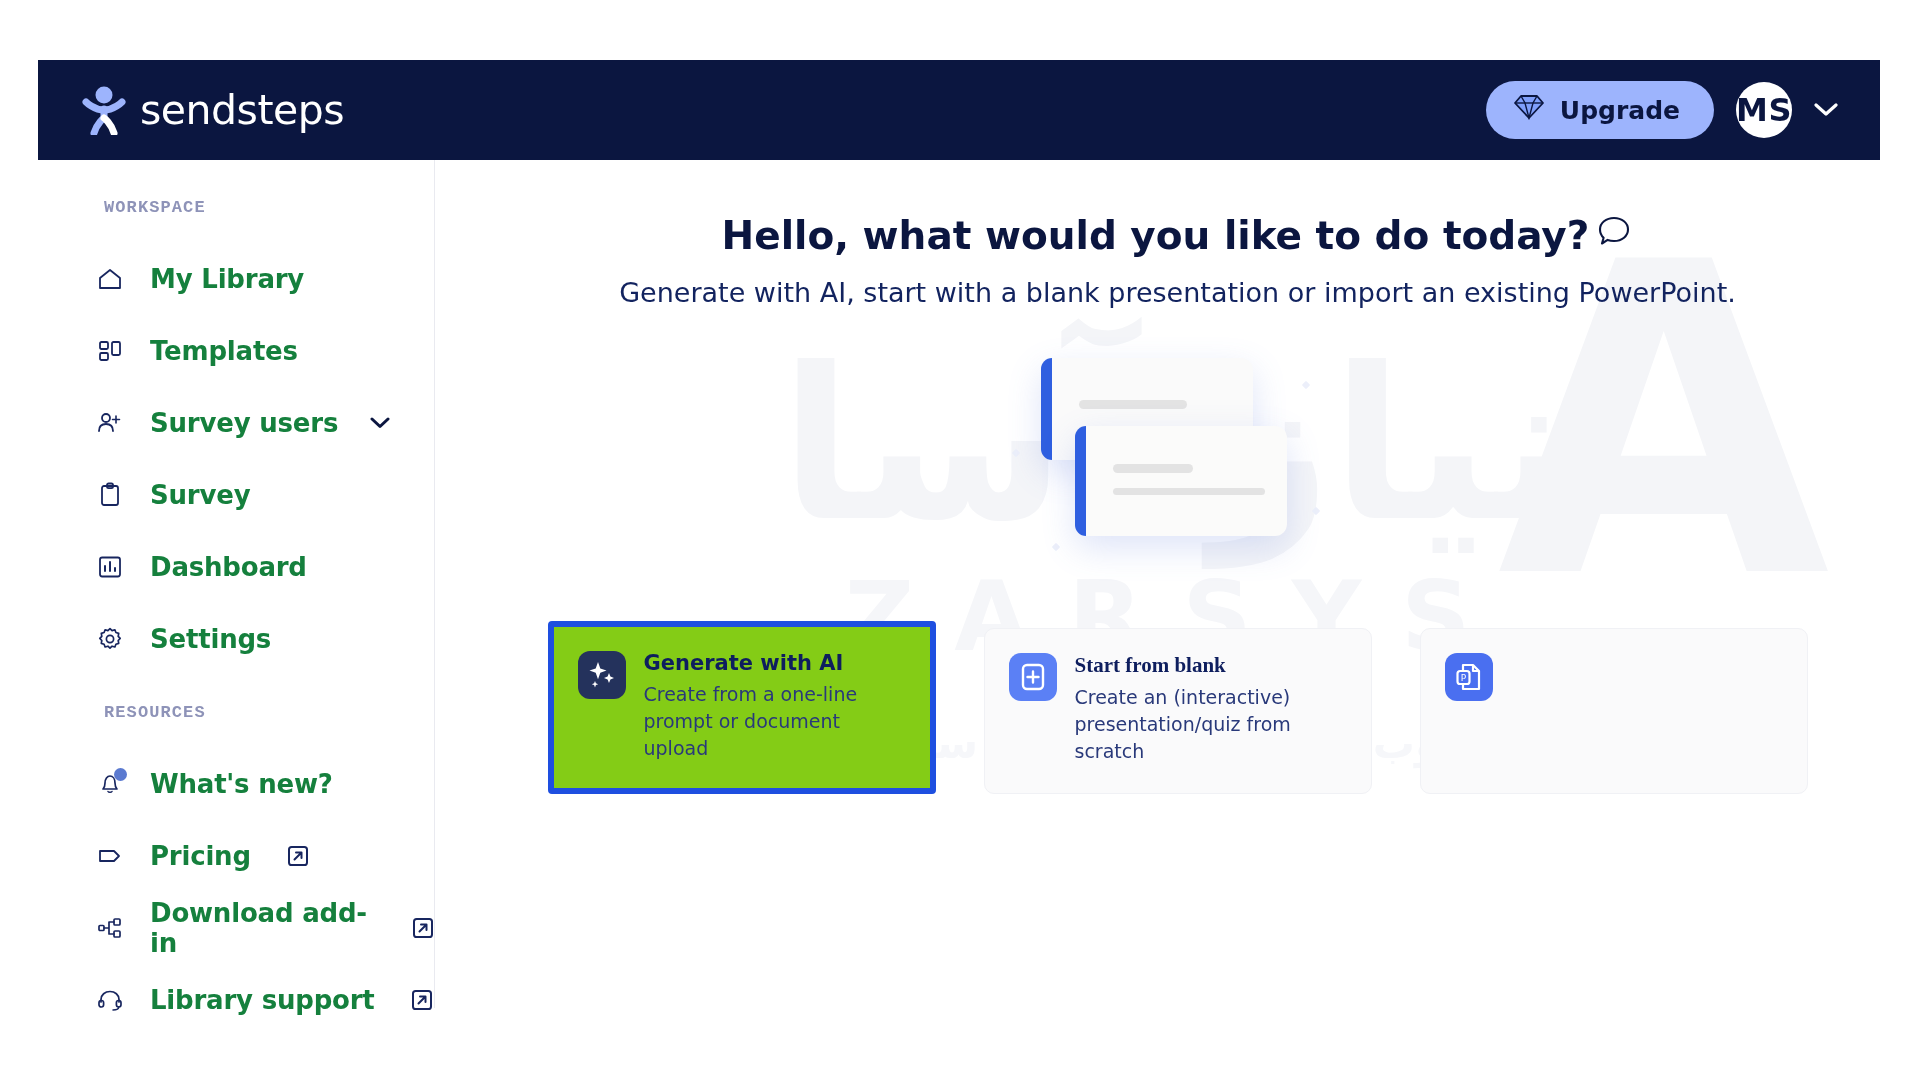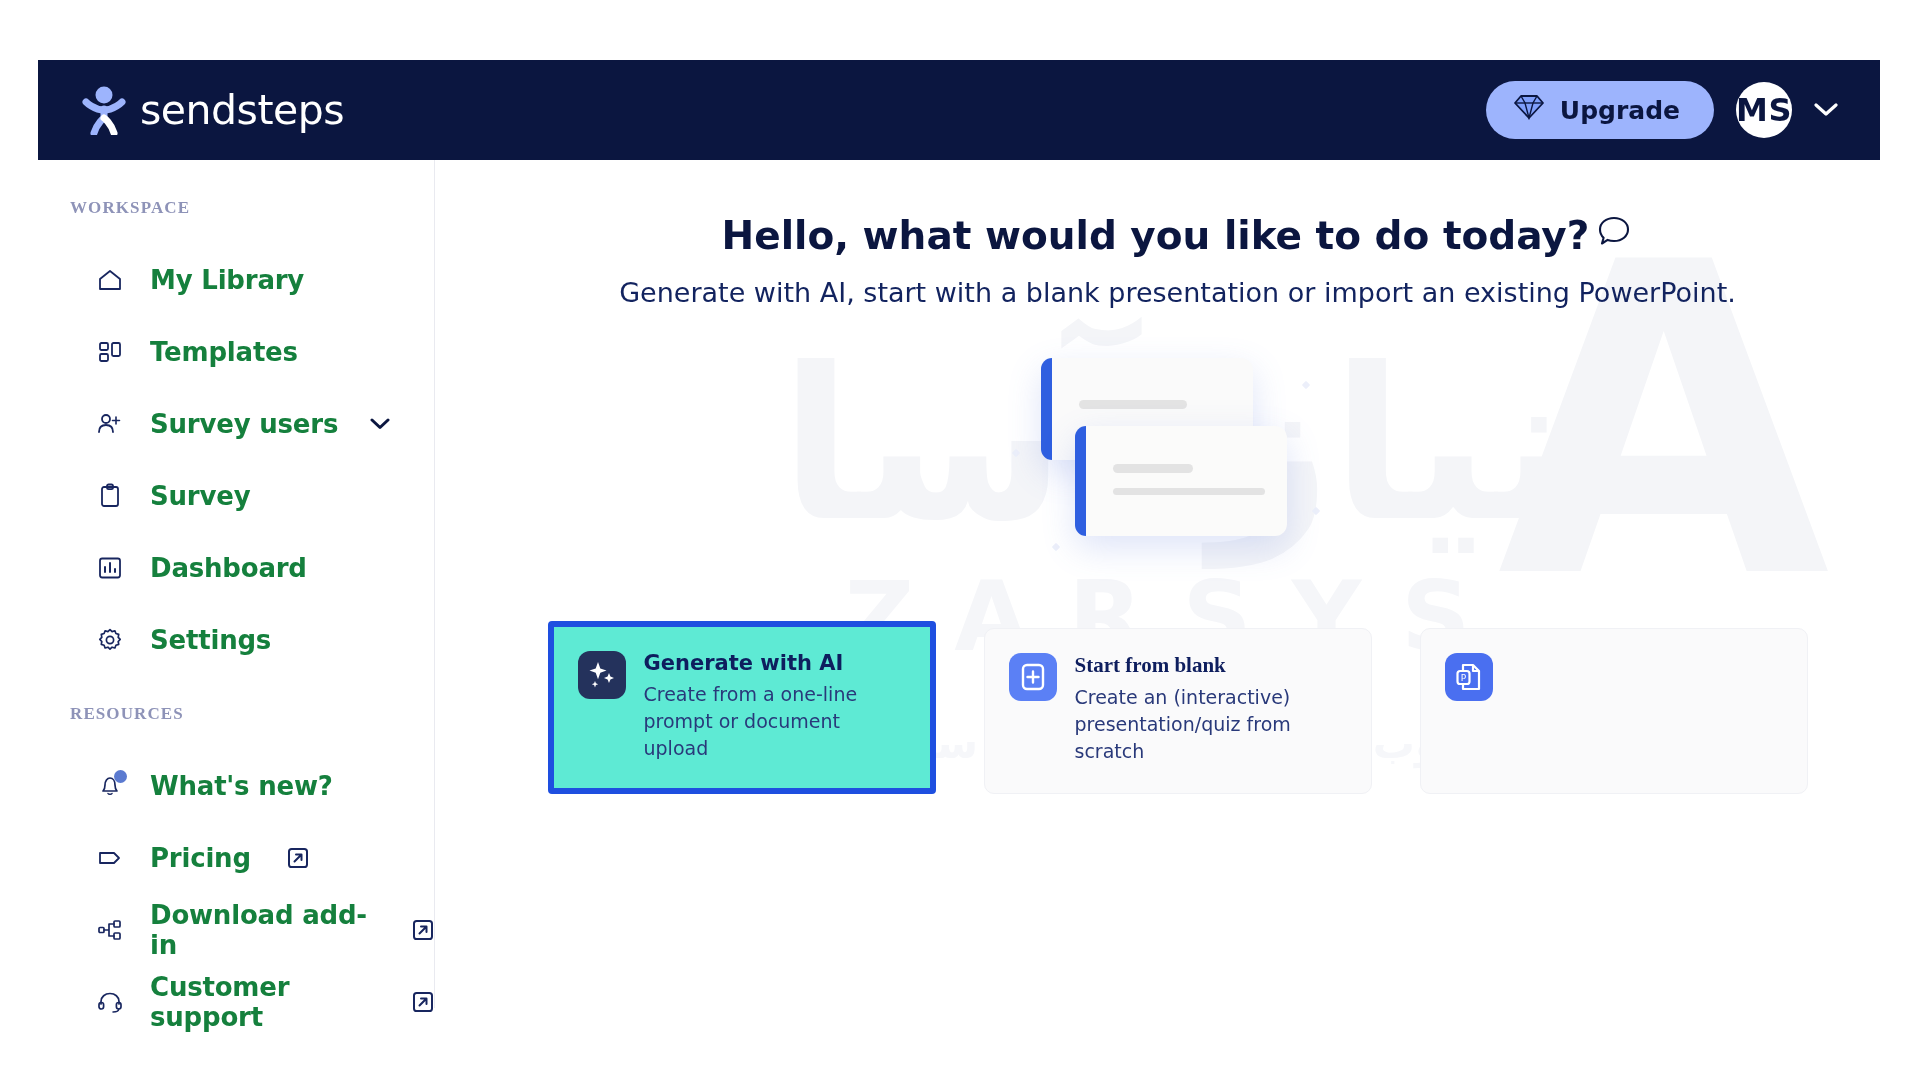--- a/index.html
+++ b/index.html
@@ -45,22 +45,22 @@
   .chev-white { color:#ffffff; font-size:22px; line-height:1; }
 
   
   .sidebar {
     position:absolute; left:0; top:160px; width: 435px; height: 848px;
     background:#fff; border-right:1px solid #e9eaf0;
     padding: 38px 0 0 0;
   }
   .sect-label {
     color:#8e93b8; font-size: 17px; letter-spacing:1.1px;
-    font-weight:600; padding-left:70px; margin-bottom: 26px;
-    font-family:Liberation Serif, serif;
+    font-weight:600; padding-left:104px; margin-bottom: 26px;
+    font-family:Liberation Mono, monospace;
   }
   .sect-label.res { margin-top: 28px; }
   .nav-item {
     display:flex; align-items:center; gap:26px;
     height: 72px; padding-left: 96px; cursor:pointer;
     color:#11205c;
   }
   .nav-item .ico { width:28px; height:28px; flex:0 0 28px; display:flex; align-items:center; justify-content:center; position:relative; }
   .nav-item .lbl { font-size: 26px; color:#15803d; font-family:"DejaVu Sans", sans-serif; letter-spacing:-0.2px;font-weight:bold;}
   .nav-item .chev { font-size:18px; color:#0b1640; font-weight:900; margin-left:6px; }
@@ -108,21 +108,21 @@
   .card {
     width: 388px; min-height: 152px;
     border-radius: 10px; background:#fafafb;
     border:1px solid #f0f1f5;
     padding: 24px 22px 26px 24px;
     display:flex; gap: 18px; cursor:pointer;
     position:relative;
   }
   .card.selected {
     border: 6px solid #1e4fe0;
-    background:#5eead4;
+    background:#84cc16;
     border-radius: 4px;
     min-height: 166px;
     margin-top:-7px;
   }
   .card-sep { width: 48px; flex:0 0 48px; }
   .card-ico {
     width: 48px; height:48px; flex:0 0 48px;
     border-radius: 12px; display:flex; align-items:center; justify-content:center;
   }
   .ico-ai { background:#24325c; }
@@ -324,21 +324,21 @@
 
     <div class="nav-item">
       <span class="ico">
         <svg width="26" height="26" viewBox="0 0 26 26">
           <path d="M4 15 V12.5 C4 7.8 8 4.5 13 4.5 C18 4.5 22 7.8 22 12.5 V15" fill="none" stroke="#18265f" stroke-width="1.7" stroke-linecap="round"></path>
           <rect x="2" y="13.5" width="4.6" height="6.5" rx="2.2" fill="none" stroke="#18265f" stroke-width="1.7"></rect>
           <rect x="19.4" y="13.5" width="4.6" height="6.5" rx="2.2" fill="none" stroke="#18265f" stroke-width="1.7"></rect>
           <path d="M21.7 20 C21.7 22 19 23 16 23" fill="none" stroke="#18265f" stroke-width="1.5" stroke-linecap="round"></path>
         </svg>
       </span>
-      <span class="lbl">Customer support</span>
+      <span class="lbl">Library support</span>
       <span class="ext-ico">
         <svg width="22" height="22" viewBox="0 0 22 22">
           <rect x="2" y="2" width="18" height="18" rx="2.6" fill="none" stroke="#18265f" stroke-width="2"></rect>
           <path d="M7.5 14.5 L14.5 7.5 M9 7.5 H14.5 V13" stroke="#18265f" stroke-width="2" fill="none" stroke-linecap="round" stroke-linejoin="round"></path>
         </svg>
       </span>
     </div>
   </div>
 
   <div class="main">

